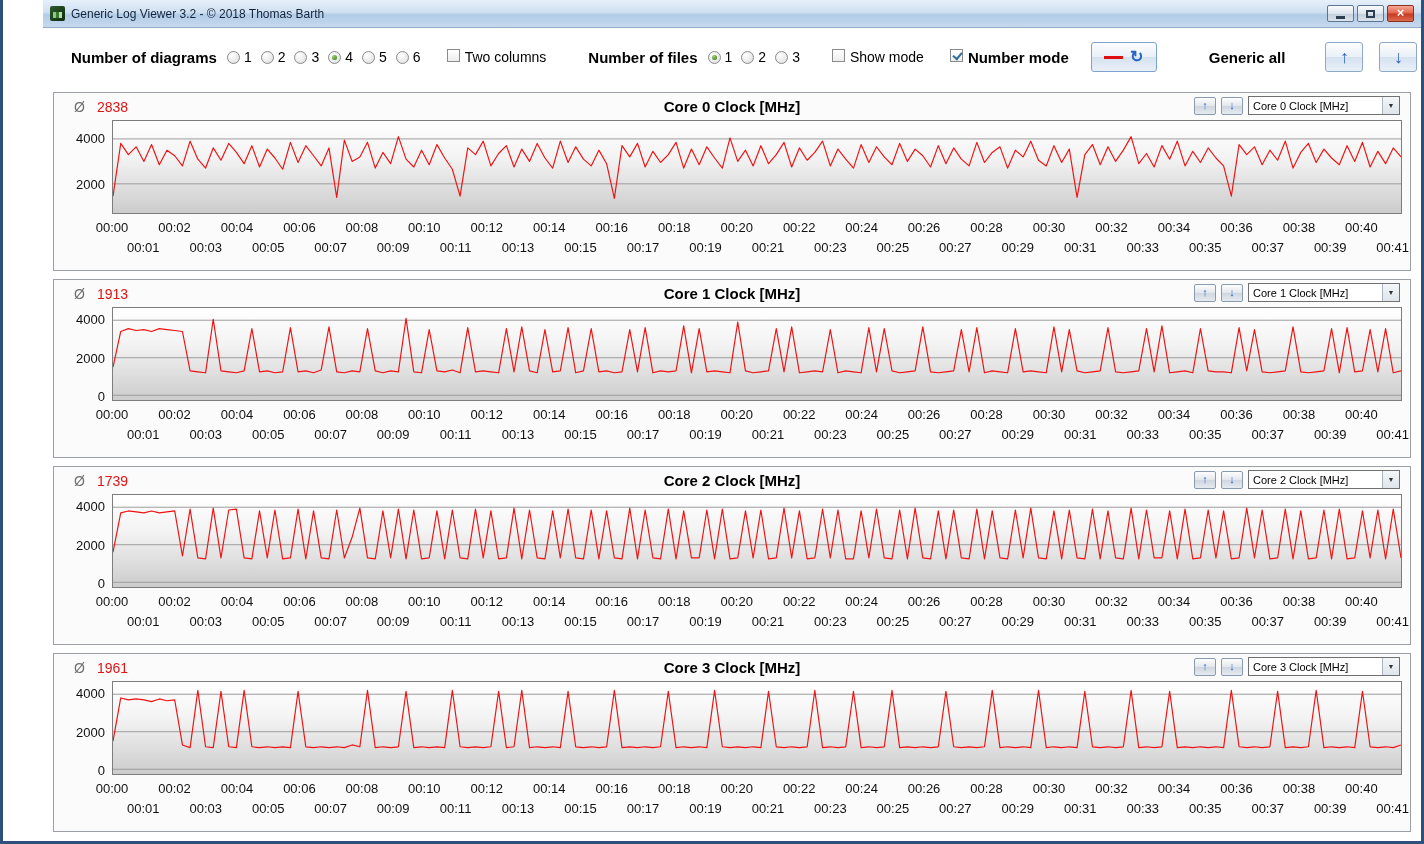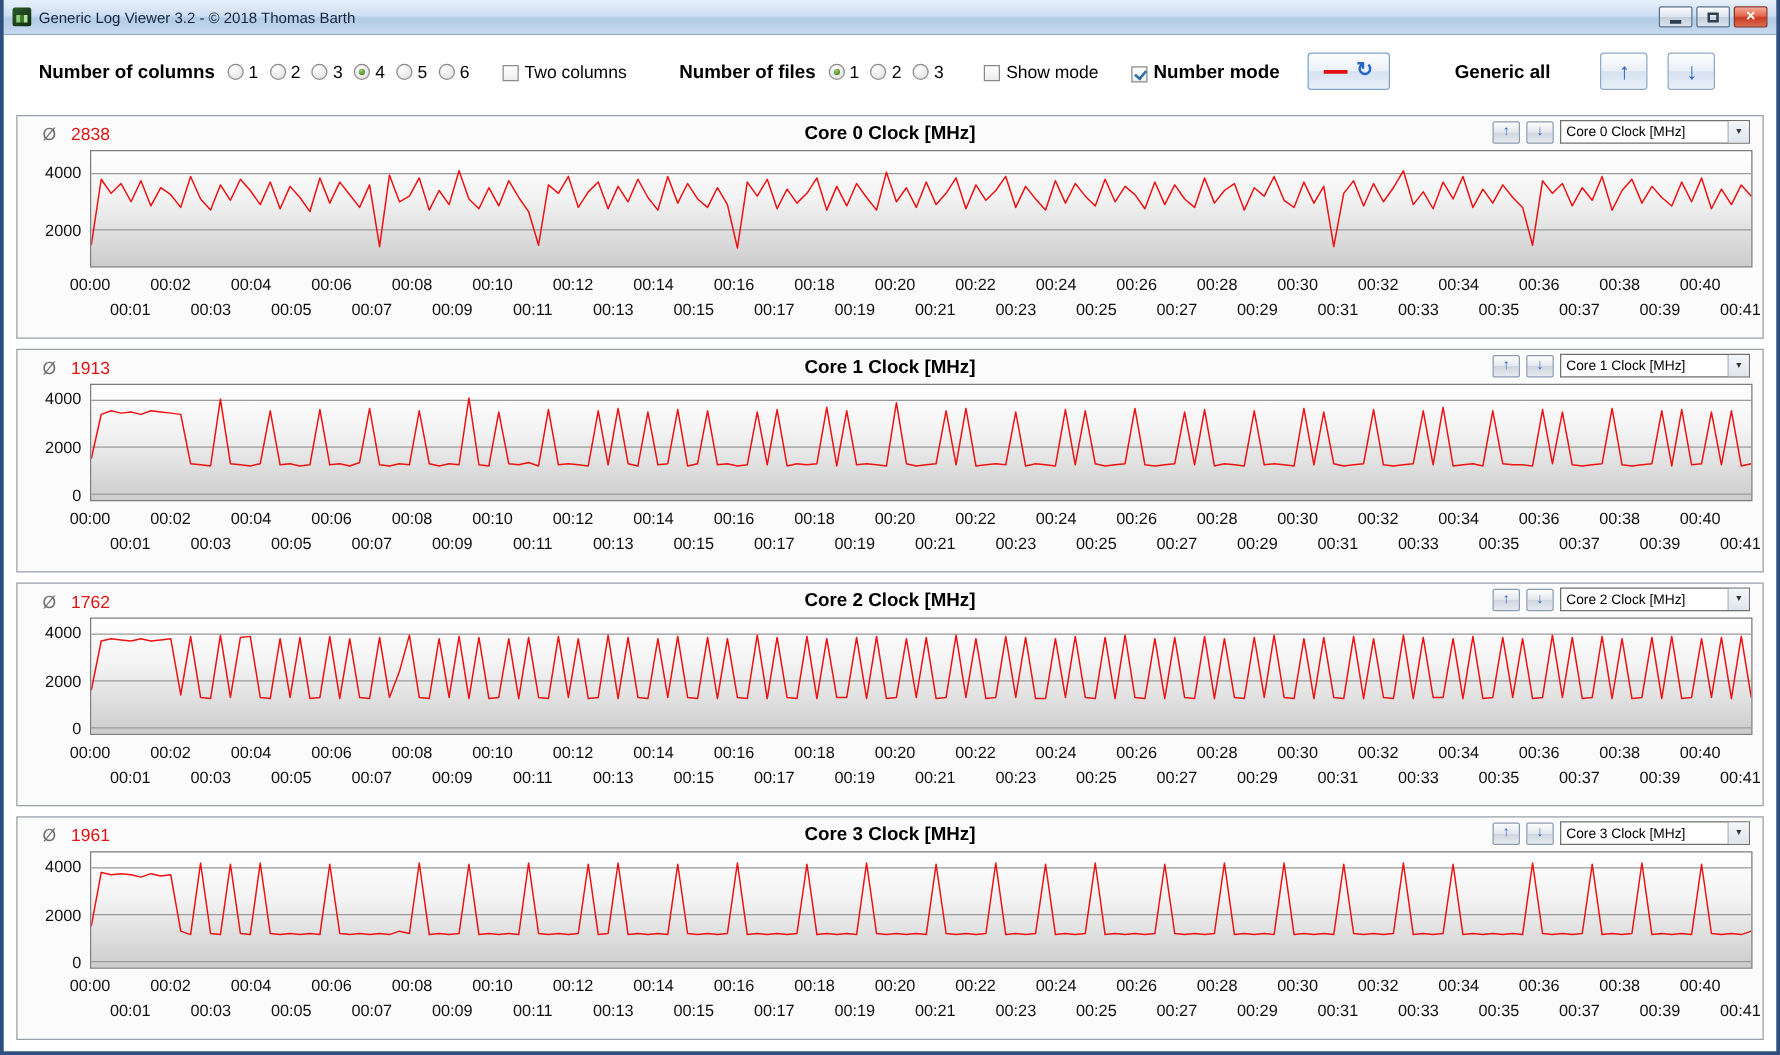--- a/index.html
+++ b/index.html
@@ -1,18 +1,18 @@
 <!DOCTYPE html>
 <html><head>
 <meta charset="utf-8">
 <style>
   *{margin:0;padding:0;box-sizing:border-box;}
   html,body{width:1424px;height:844px;}
   body{font-family:"Liberation Sans",sans-serif;background:#6b6b6b;}
-  .window{width:1424px;height:844px;background:#ffffff;border:3px solid #2f507c;border-top:none;display:flex;flex-direction:column;overflow:hidden;}
+  .window{width:1424px;height:844px;background:#ffffff;border:3px solid #2f507c;border-top:none;display:flex;flex-direction:column;overflow:hidden;padding-left:40px;}
 
   
   .titlebar{height:28px;flex:0 0 auto;background:linear-gradient(180deg,#e6f0fa 0%,#cfe0f2 45%,#b2cce7 55%,#c6d9ee 100%);display:flex;justify-content:space-between;align-items:center;padding:0 7px;border-bottom:1px solid #8fabc9;}
   .title-left{display:flex;align-items:center;gap:6px;}
   .app-icon{width:15px;height:15px;background:linear-gradient(135deg,#2d5a2d,#0e2c0e);border-radius:2px;position:relative;display:inline-block;}
   .app-icon::after{content:"";position:absolute;left:3px;right:3px;bottom:3px;height:6px;background:linear-gradient(90deg,#8cc97c 33%,#3a7a2e 33%,#3a7a2e 66%,#b2dfa4 66%);}
   .title-text{font-size:12px;color:#15243a;}
   .win-controls{display:flex;gap:3px;}
   .win-btn{width:27px;height:17px;border:1px solid #5d7590;border-radius:2px;background:linear-gradient(180deg,#fbfcfd,#dde5ee 50%,#c2ceda 51%,#dbe3ec);display:flex;align-items:center;justify-content:center;padding:0;cursor:pointer;}
   .win-btn.close{background:linear-gradient(180deg,#f6a897,#e2674d 45%,#c83a21 55%,#da6c50);border-color:#8d2f1e;}
@@ -22,21 +22,21 @@
 
   
   .toolbar{height:58px;flex:0 0 auto;background:#fff;display:flex;align-items:center;padding-left:28px;}
   .lbl{font-size:15px;color:#000;white-space:nowrap;}
   .bold{font-weight:bold;}
   .radio-group{display:flex;align-items:center;gap:9px;margin-left:10px;}
   .radio-item{display:flex;align-items:center;gap:4px;cursor:pointer;}
   .radio{width:13px;height:13px;border:1px solid #8a8a8a;border-radius:50%;background:radial-gradient(circle at 35% 30%,#ffffff,#dcdcdc);position:relative;display:inline-block;flex:0 0 auto;}
   .radio.checked::after{content:"";position:absolute;left:3px;top:3px;width:5px;height:5px;border-radius:50%;background:radial-gradient(circle at 35% 30%,#9fd468,#2f6e1a);}
   .radio-label{font-size:14px;}
-  .check-item{display:flex;align-items:flex-end;gap:5px;cursor:pointer;}
+  .check-item{display:flex;align-items:flex-start;gap:5px;cursor:pointer;}
   .checkbox{width:13px;height:13px;border:1px solid #8a8a8a;background:linear-gradient(180deg,#ffffff,#ededed);position:relative;display:inline-block;flex:0 0 auto;}
   .checkbox.checked::after{content:"";position:absolute;left:2px;top:2px;width:7px;height:4px;border-left:2px solid #2f6e9e;border-bottom:2px solid #2f6e9e;transform:rotate(-50deg);}
   .check-label{font-size:14px;}
   .check-two{margin-left:26px;}
   .files-lbl{margin-left:42px;}
   .check-show{margin-left:32px;}
   .check-simple{margin-left:26px;}
   .check-simple .check-label{font-weight:bold;font-size:15px;}
   .tool-btn{border:1px solid #7da2ce;border-radius:3px;background:linear-gradient(180deg,#fdfdfd,#e9f0f8 50%,#d6e2f0 51%,#e9f0f8);display:flex;align-items:center;justify-content:center;cursor:pointer;padding:0;}
   .line-btn{margin-left:22px;width:66px;height:30px;gap:7px;}
@@ -89,21 +89,21 @@
       <button class="win-btn max">
           <span class="glyph-max"></span>
         </button>
       <button class="win-btn close">
           <span class="glyph-close">×</span>
         </button>
     </div>
   </div>
 
   <div class="toolbar">
-    <span class="lbl bold">Number of columns</span>
+    <span class="lbl bold">Number of diagrams</span>
     <div class="radio-group">
         <label class="radio-item">
           <span class="radio"></span>
           <span class="radio-label">1</span>
         </label>
         <label class="radio-item">
           <span class="radio"></span>
           <span class="radio-label">2</span>
         </label>
         <label class="radio-item">
@@ -329,21 +329,21 @@
           <span class="x-tick row2" style="left: 94.431%;">00:39</span>
           <span class="x-tick row1" style="left: 96.8523%;">00:40</span>
           <span class="x-tick row2" style="left: 99.2736%;">00:41</span>
         </div>
     </section>
 
     <section class="panel">
       <div class="panel-header">
         <div class="avg">
           <span class="avg-sym">Ø</span>
-          <span class="avg-val">1762</span>
+          <span class="avg-val">1739</span>
         </div>
         <h2 class="panel-title">Core 2 Clock [MHz]</h2>
         <div class="panel-ctrls">
           <button class="mini-btn">
               <span class="mini-arrow">↑</span>
             </button>
           <button class="mini-btn">
               <span class="mini-arrow">↓</span>
             </button>
           <div class="combo">

